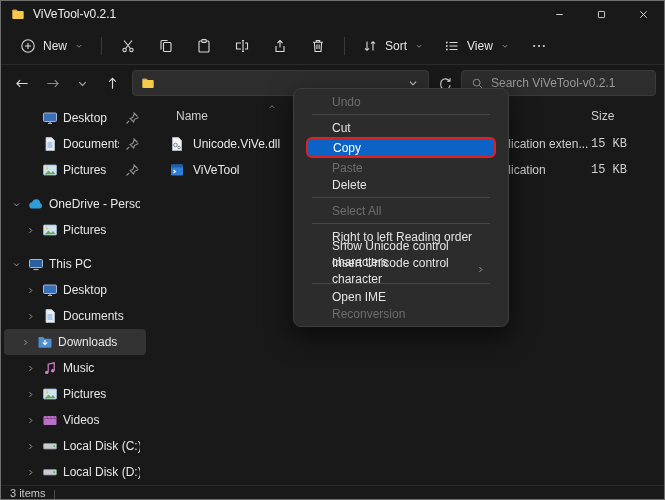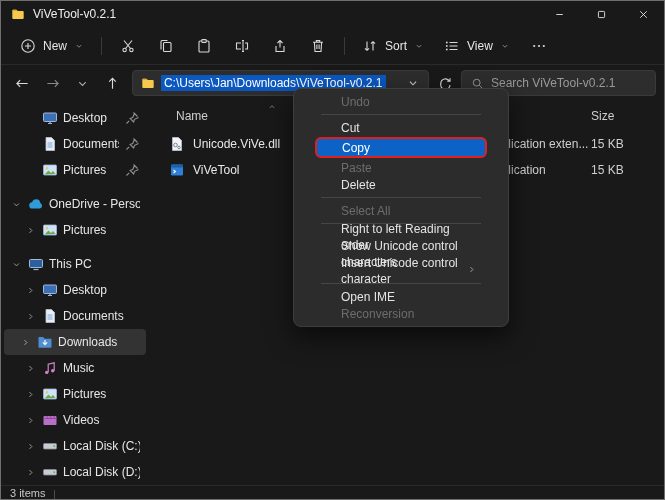--- a/index.html
+++ b/index.html
@@ -50,26 +50,26 @@
   .col-headers{height:30px;position:relative;color:#cfcfcf;font-size:12px;}
   .colh-name{position:absolute;left:27px;top:8px;cursor:pointer;}
   .colh-size{position:absolute;left:442px;top:8px;cursor:pointer;}
   .sort-indicator{position:absolute;left:118px;top:1px;opacity:.7;}
   .sort-indicator svg{width:10px;height:10px;}
   .file-row{height:26px;position:relative;cursor:pointer;}
   .file-row .icon{position:absolute;left:20px;top:5px;}
   .file-row .icon svg{width:16px;height:16px;}
   .f-name{position:absolute;left:44px;top:6px;font-size:12px;color:#e8e8e8;white-space:nowrap;}
   .f-type{position:absolute;left:338px;top:6px;width:116px;font-size:12px;color:#cfcfcf;white-space:nowrap;overflow:hidden;text-overflow:ellipsis;}
-  .f-size{position:absolute;left:442px;top:6px;font-size:12px;color:#cfcfcf;}
+  .f-size{position:absolute;left:442px;top:6px;font-size:12px;color:#cfcfcf;font-family:Liberation Mono, monospace;}
   
   .statusbar{height:14px;flex:0 0 14px;display:flex;align-items:flex-end;gap:9px;padding:0 9px;font-size:11px;color:#c8c8c8;border-top:1px solid #2a2a2a;}
   .status-divider{width:1px;height:9px;background:#4a4a4a;}
   
-  .context-menu{position:absolute;left:292px;top:87px;width:216px;background:#2c2c2c;border:1px solid #3e3e3e;border-radius:8px;padding:4px 17px;box-shadow:0 10px 26px rgba(0,0,0,.6);z-index:10;}
+  .context-menu{position:absolute;left:292px;top:87px;width:216px;background:#2c2c2c;border:1px solid #3e3e3e;border-radius:8px;padding:4px 8px;box-shadow:0 10px 26px rgba(0,0,0,.6);z-index:10;}
   .menu-item{height:17px;line-height:16px;padding:0 10px 0 26px;margin:0 4px;font-size:12px;color:#e4e4e4;border-radius:4px;display:flex;align-items:center;cursor:pointer;}
   .menu-item.disabled{color:#6d6d6d;cursor:default;}
   .menu-item.highlight{background:var(--accent);color:#fff;}
   .menu-item.annotated{border:2px solid var(--annotation);margin:1px 4px;height:21px;border-radius:6px;padding:0 10px 0 25px;}
   .menu-sep{height:1px;background:#464646;margin:4px 10px;}
   .submenu-chev{margin-left:auto;}
   .submenu-chev svg{width:11px;height:11px;opacity:.85;}
 </style>
 </head>
 <body>
@@ -243,21 +243,20 @@
           </svg>
         </span>
       </button>
     <div class="addressbar">
       <span class="icon">
           <svg viewBox="0 0 16 16">
             <path d="M1.5 4c0-.6.4-1 1-1h3.6l1.5 1.7h6c.5 0 .9.4.9 1v7c0 .6-.4 1-1 1h-11c-.6 0-1-.4-1-1z" fill="#f6c84c"></path>
             <path d="M1.5 4c0-.6.4-1 1-1h3.6l1.5 1.7H1.5z" fill="#dba839"></path>
           </svg>
         </span>
-      <span class="addr-path">C:\Users\Jan\Downloads\ViVeTool-v0.2.1</span>
       <span class="icon addr-chev">
           <svg viewBox="0 0 16 16" fill="none" stroke="#cfcfcf" stroke-width="1.2">
             <path d="M4.5 6.5L8 10l3.5-3.5"></path>
           </svg>
         </span>
     </div>
     <button class="nav-btn">
         <span class="icon">
           <svg viewBox="0 0 16 16" fill="none" stroke="#d9d9d9" stroke-width="1.2">
             <path d="M12.8 9.5A5 5 0 113 8a5 5 0 019.3-2.5"></path>

